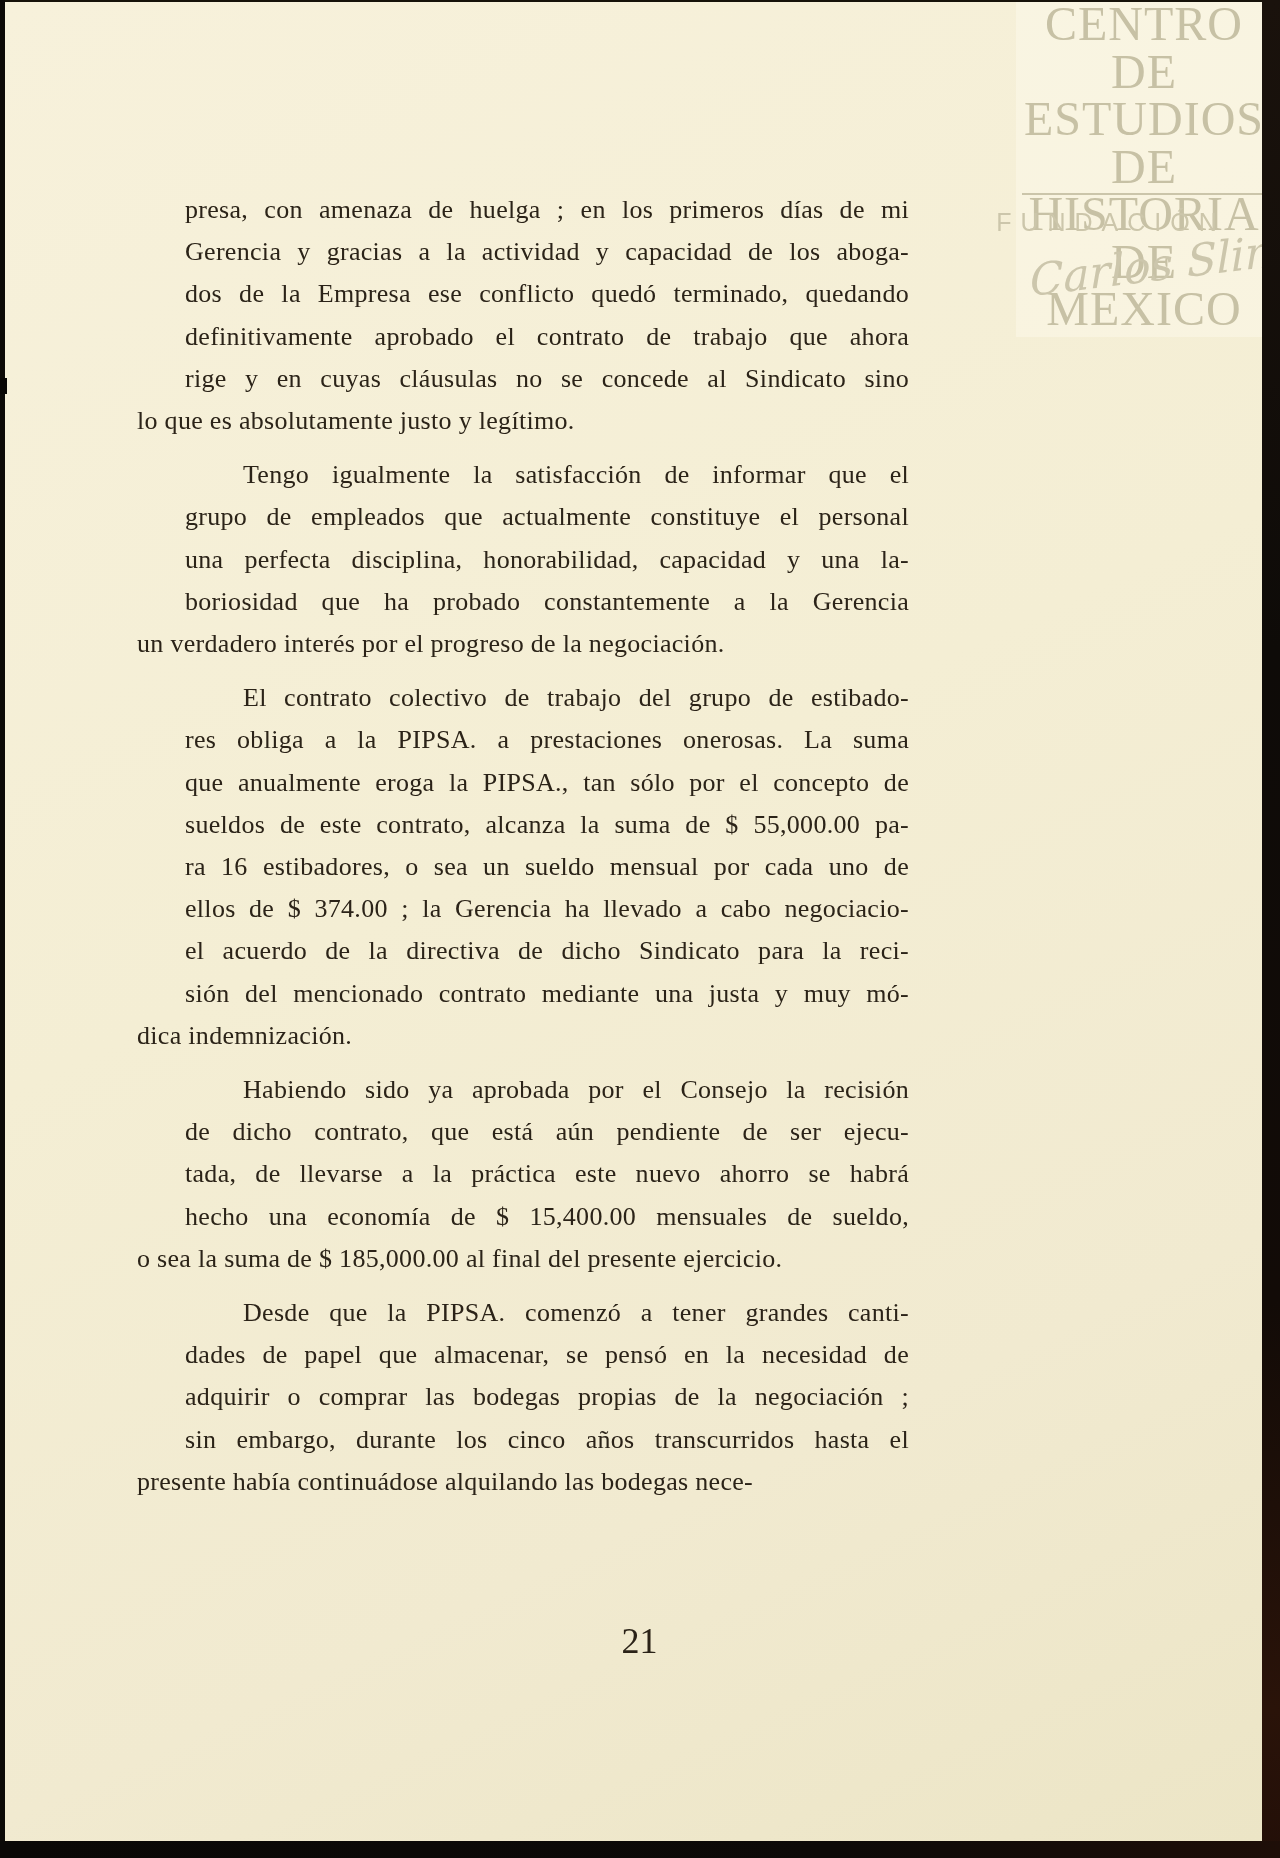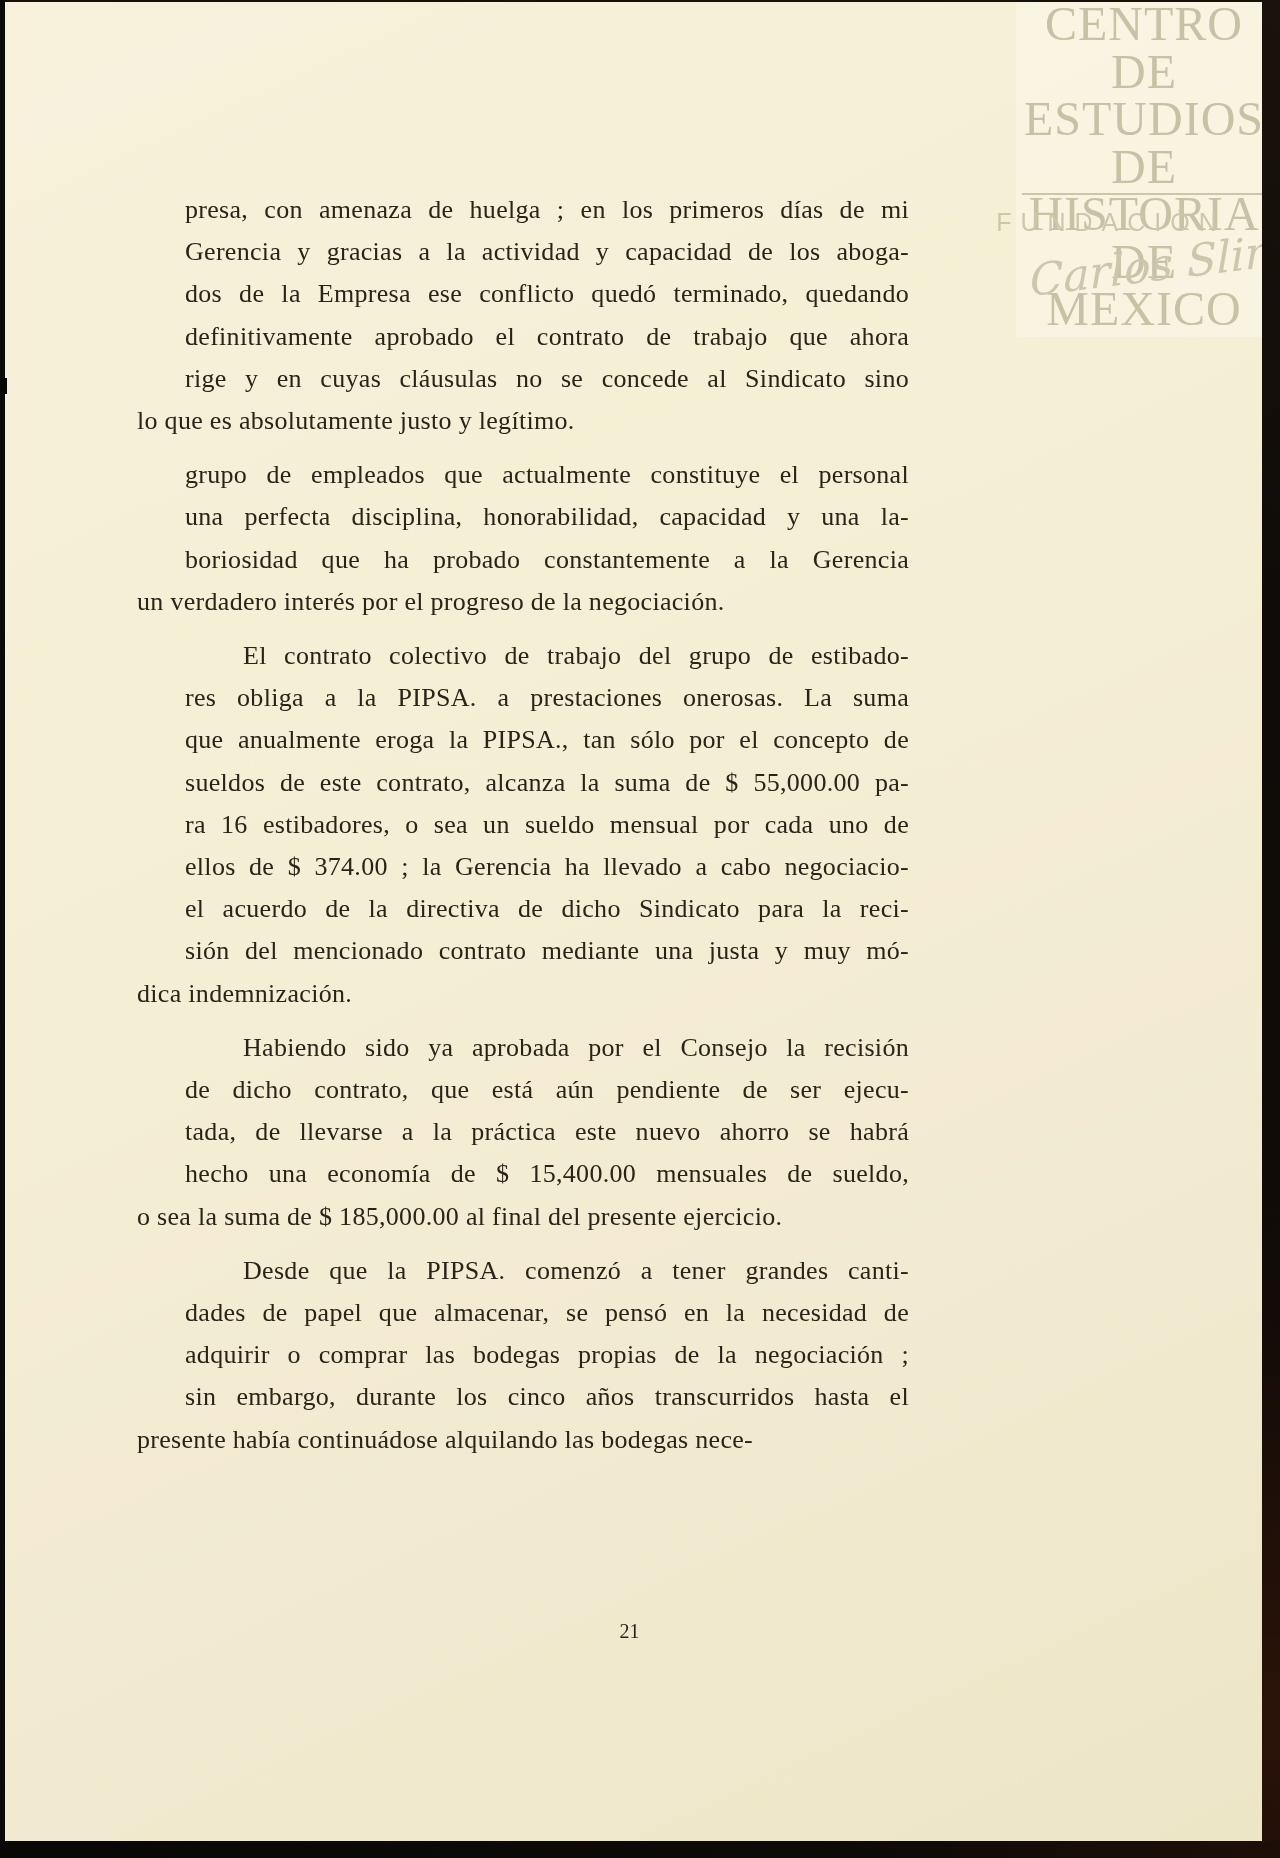--- a/index.html
+++ b/index.html
@@ -57,23 +57,23 @@
     color:#2b2318;
     font-size:26px; line-height:42.2px;
     letter-spacing:0.3px;
     z-index:2;
   }
   .paragraph + .paragraph { margin-top:12px; }
   .line { white-space:normal; }
   .line.fill { text-align:justify; text-align-last:justify;margin-left:48px; }
   .line.first { text-indent:58px; }
   .page-number {
-    position:absolute; left:1px; top:1620px;
+    position:absolute; left:11px; top:1620px;
     width:1257px; text-align:center;
-    font-size:20px; color:#2b2318; z-index:2;
+    font-size:36px; color:#2b2318; z-index:2;
   }
   
   .edge-top    { position:absolute; left:0; top:0; width:1280px; height:2px; background:#161209; z-index:5; }
   .edge-left   { position:absolute; left:0; top:0; width:5px; height:1858px; background:#0c0a07; z-index:5; }
   .edge-right  { position:absolute; left:1262px; top:0; width:18px; height:1858px;
                  background:linear-gradient(180deg,#1a120c 0%,#0e0b08 35%,#120b07 70%,#2a1309 92%,#230f08 100%); z-index:5; }
   .edge-bottom { position:absolute; left:0; top:1841px; width:1280px; height:17px;
                  background:linear-gradient(90deg,#0a0806 0%,#0d0a08 65%,#1e0e08 100%); z-index:5; }
   .notch       { position:absolute; left:0; top:378px; width:7px; height:16px; background:#090705; z-index:6; }
 </style>
@@ -100,20 +100,21 @@
 <div class="text-block">
     <div class="paragraph">
       <div class="line fill">presa, con amenaza de huelga ; en los primeros días de mi</div>
       <div class="line fill">Gerencia y gracias a la actividad y capacidad de los aboga-</div>
       <div class="line fill">dos de la Empresa ese conflicto quedó terminado, quedando</div>
       <div class="line fill">definitivamente aprobado el contrato de trabajo que ahora</div>
       <div class="line fill">rige y en cuyas cláusulas no se concede al Sindicato sino</div>
       <div class="line">lo que es absolutamente justo y legítimo.</div>
     </div>
     <div class="paragraph">
+      <div class="line fill first">Tengo igualmente la satisfacción de informar que el</div>
       <div class="line fill">grupo de empleados que actualmente constituye el personal</div>
       <div class="line fill">una perfecta disciplina, honorabilidad, capacidad y una la-</div>
       <div class="line fill">boriosidad que ha probado constantemente a la Gerencia</div>
       <div class="line">un verdadero interés por el progreso de la negociación.</div>
     </div>
     <div class="paragraph">
       <div class="line fill first">El contrato colectivo de trabajo del grupo de estibado-</div>
       <div class="line fill">res obliga a la PIPSA. a prestaciones onerosas. La suma</div>
       <div class="line fill">que anualmente eroga la PIPSA., tan sólo por el concepto de</div>
       <div class="line fill">sueldos de este contrato, alcanza la suma de $ 55,000.00 pa-</div>

